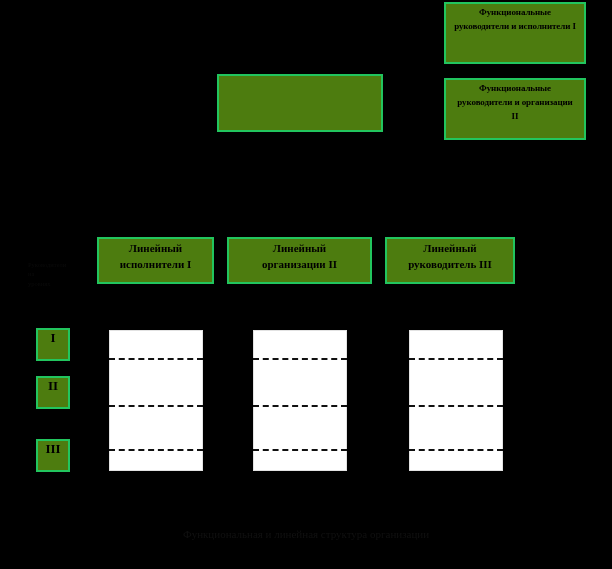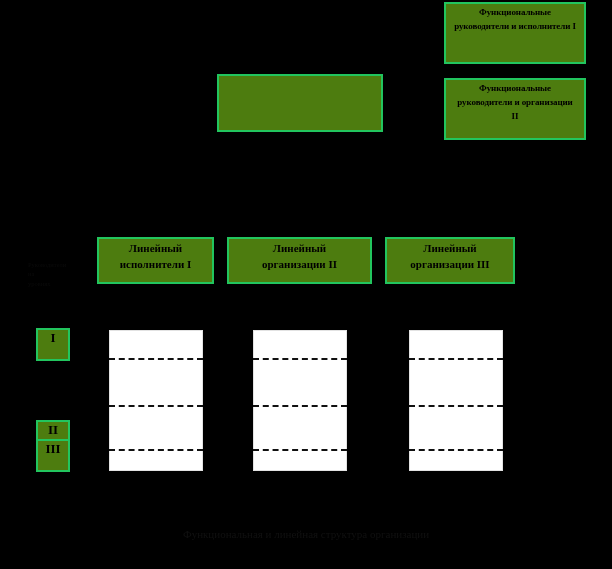--- a/index.html
+++ b/index.html
@@ -86,21 +86,21 @@
 
   
   .level-box {
     left: 36px;
     width: 34px;
     height: 33px;
     font-size: 13px;
     font-weight: bold;
   }
   #level-1 { top: 328px; }
-  #level-2 { top: 376px; margin-top: 44px; }
+  #level-2 { top: 376px; }
   #level-3 { top: 439px; }
 
   
   .column-panel {
     position: absolute;
     top: 330px;
     height: 141px;
     background: #ffffff;
     border: 1px solid #e2e2e2;
     box-sizing: border-box;
@@ -170,21 +170,21 @@
   <div class="box line-box" id="line-2">
     <div class="txt">
       <span>Линейный</span><br>
       <span>организации II</span>
     </div>
   </div>
 
   <div class="box line-box" id="line-3">
     <div class="txt">
       <span>Линейный</span><br>
-      <span>организации III</span>
+      <span>руководитель III</span>
     </div>
   </div>
 
   <div id="levels-label">
     <span>Руководители</span>
     <span>на</span>
     <span>уровнях</span>
   </div>
 
   <div class="box level-box" id="level-1">

